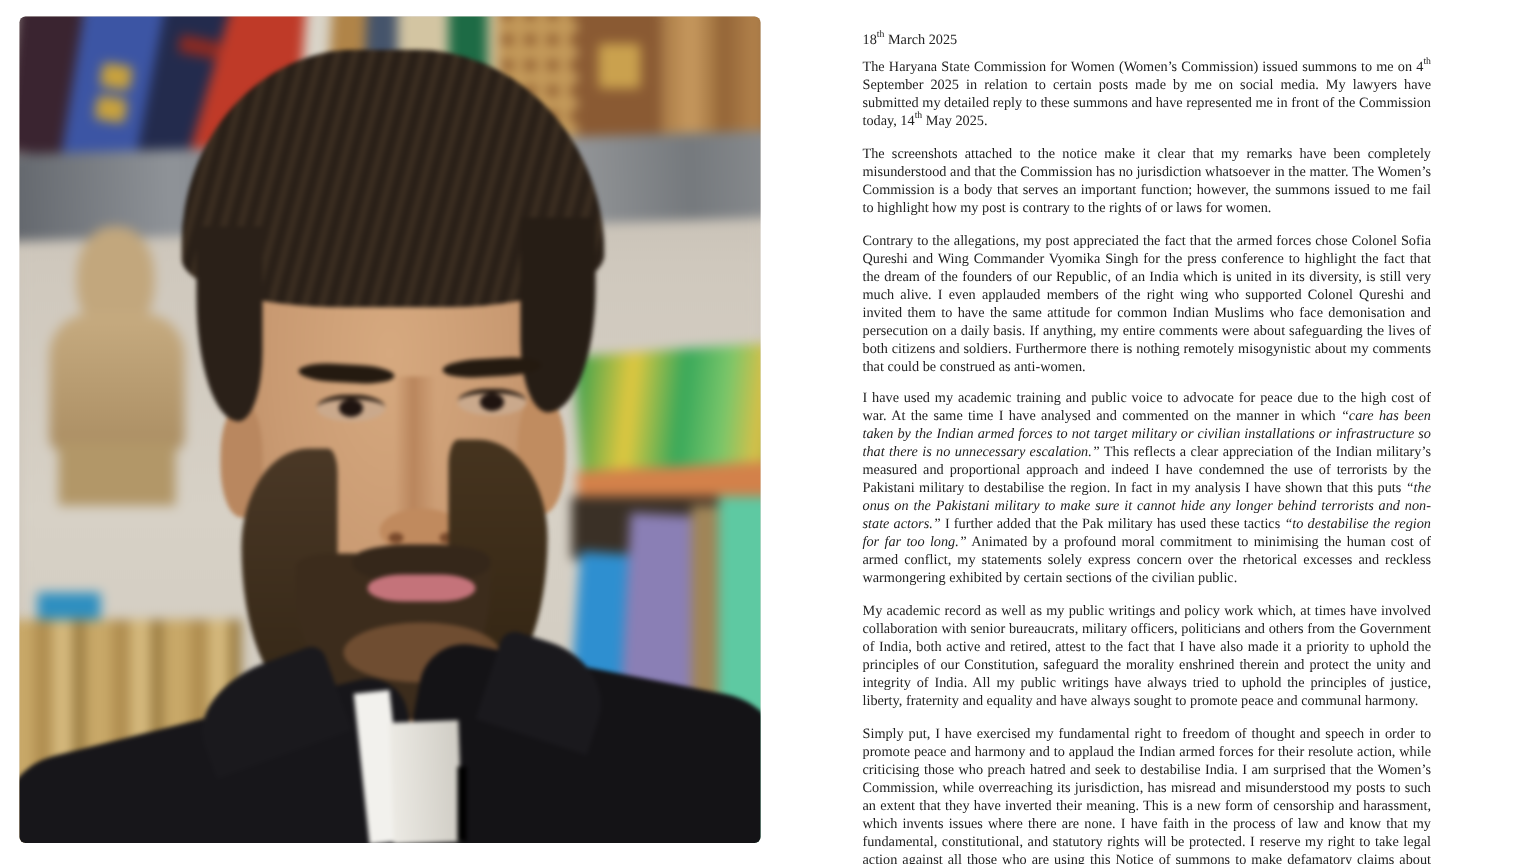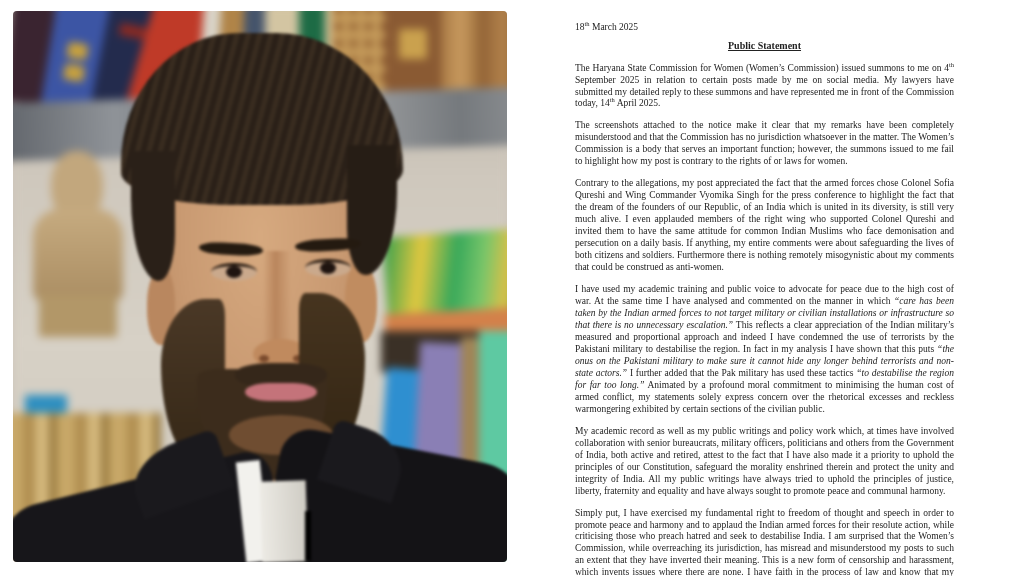--- a/index.html
+++ b/index.html
@@ -189,23 +189,22 @@
       <div class="collar-l"></div>
       <div class="collar-r"></div>
       <div class="kurta-strip"></div>
       <div class="kurta-placket"></div>
       <div class="slit"></div>
     </div>
   </div>
 
   <div class="doc">
     <div class="doc-date"><span>18</span><sup>th</sup><span> March 2025</span></div>
-    <div class="doc-title">Public Statement</div>
     <div class="doc-body">
-        <p><span>The Haryana State Commission for Women (Women’s Commission) issued summons to me on 4</span><sup>th</sup><span> September 2025 in relation to certain posts made by me on social media. My lawyers have submitted my detailed reply to these summons and have represented me in front of the Commission today, 14</span><sup>th</sup><span> April 2025.</span></p>
+        <p><span>The Haryana State Commission for Women (Women’s Commission) issued summons to me on 4</span><sup>th</sup><span> September 2025 in relation to certain posts made by me on social media. My lawyers have submitted my detailed reply to these summons and have represented me in front of the Commission today, 14</span><sup>th</sup><span> May 2025.</span></p>
         <p><span>The screenshots attached to the notice make it clear that my remarks have been completely misunderstood and that the Commission has no jurisdiction whatsoever in the matter. The Women’s Commission is a body that serves an important function; however, the summons issued to me fail to highlight how my post is contrary to the rights of or laws for women.</span></p>
         <p><span>Contrary to the allegations, my post appreciated the fact that the armed forces chose Colonel Sofia Qureshi and Wing Commander Vyomika Singh for the press conference to highlight the fact that the dream of the founders of our Republic, of an India which is united in its diversity, is still very much alive. I even applauded members of the right wing who supported Colonel Qureshi and invited them to have the same attitude for common Indian Muslims who face demonisation and persecution on a daily basis. If anything, my entire comments were about safeguarding the lives of both citizens and soldiers. Furthermore there is nothing remotely misogynistic about my comments that could be construed as anti-women.</span></p>
         <p><span>I have used my academic training and public voice to advocate for peace due to the high cost of war. At the same time I have analysed and commented on the manner in which </span><span class="it">“care has been taken by the Indian armed forces to not target military or civilian installations or infrastructure so that there is no unnecessary escalation.”</span><span> This reflects a clear appreciation of the Indian military’s measured and proportional approach and indeed I have condemned the use of terrorists by the Pakistani military to destabilise the region. In fact in my analysis I have shown that this puts </span><span class="it">“the onus on the Pakistani military to make sure it cannot hide any longer behind terrorists and non-state actors.”</span><span> I further added that the Pak military has used these tactics </span><span class="it">“to destabilise the region for far too long.”</span><span> Animated by a profound moral commitment to minimising the human cost of armed conflict, my statements solely express concern over the rhetorical excesses and reckless warmongering exhibited by certain sections of the civilian public.</span></p>
         <p><span>My academic record as well as my public writings and policy work which, at times have involved collaboration with senior bureaucrats, military officers, politicians and others from the Government of India, both active and retired, attest to the fact that I have also made it a priority to uphold the principles of our Constitution, safeguard the morality enshrined therein and protect the unity and integrity of India. All my public writings have always tried to uphold the principles of justice, liberty, fraternity and equality and have always sought to promote peace and communal harmony.</span></p>
         <p><span>Simply put, I have exercised my fundamental right to freedom of thought and speech in order to promote peace and harmony and to applaud the Indian armed forces for their resolute action, while criticising those who preach hatred and seek to destabilise India. I am surprised that the Women’s Commission, while overreaching its jurisdiction, has misread and misunderstood my posts to such an extent that they have inverted their meaning. This is a new form of censorship and harassment, which invents issues where there are none. I have faith in the process of law and know that my fundamental, constitutional, and statutory rights will be protected. I reserve my right to take legal action against all those who are using this Notice of summons to make defamatory claims about me.</span></p>
       </div>
 
   </div>
 
 </div>

